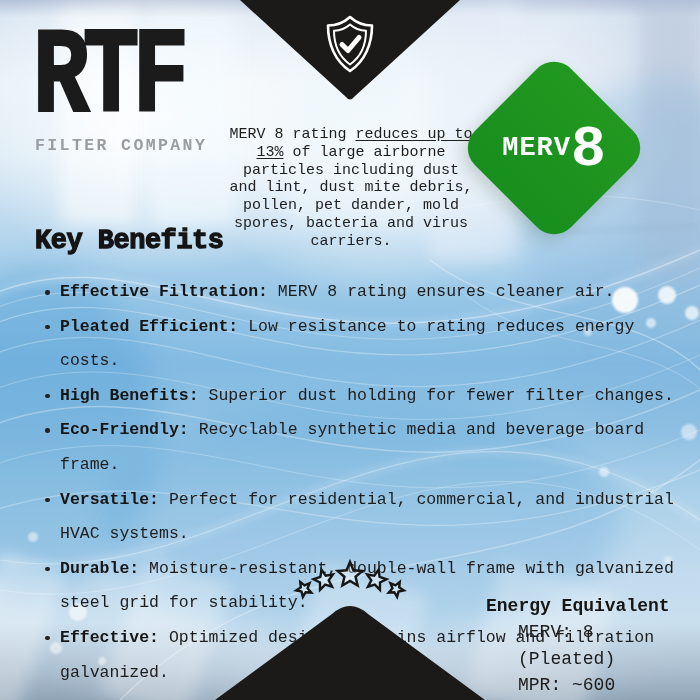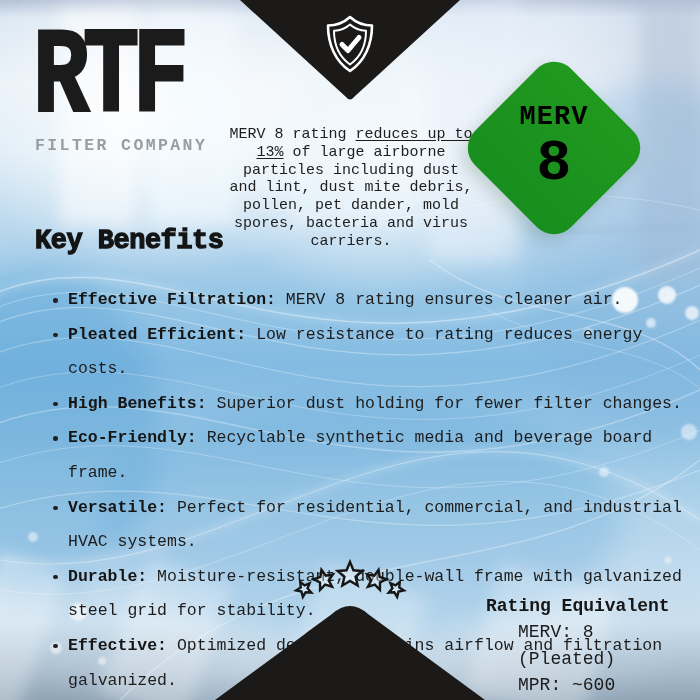--- a/index.html
+++ b/index.html
@@ -48,34 +48,34 @@
   .desc .u{text-decoration:underline;text-underline-offset:2px;}
   
   .diamond{
     position:absolute;left:486px;top:80px;width:136px;height:136px;
     background:linear-gradient(180deg,#21991f 0%,#188e1e 100%);
     border-radius:24px;transform:rotate(45deg);
     box-shadow:0 8px 16px rgba(20,60,30,.18);
   }
   .diamond-text{
     position:absolute;left:486px;top:80px;width:136px;height:136px;
-    display:flex;flex-direction:column;align-items:center;justify-content:center;
-    color:#000000;text-align:center;
+    display:flex;flex-direction:row;align-items:center;justify-content:center;
+    color:#ffffff;text-align:center;
   }
   .diamond-text .merv{font-size:27px;font-weight:bold;letter-spacing:1px;line-height:1;}
   .diamond-text .num{font-size:58px;font-weight:bold;line-height:1;margin-top:4px;}
   
   .kb-heading{
     position:absolute;left:35px;top:226px;margin:0;
     font-size:27px;font-weight:bold;color:#141414;-webkit-text-stroke:1.3px #141414;
     letter-spacing:-.5px;
     text-align:right;
   }
   ul.benefits{
-    position:absolute;left:35px;top:267px;width:640px;margin:16px;padding:0;list-style:none;
+    position:absolute;left:35px;top:267px;width:640px;margin:8px;padding:0;list-style:none;
   }
   ul.benefits li{
     position:relative;padding-left:17px;margin:0;
     font-size:16.5px;line-height:34.6px;color:#1d1d1d;
   }
   ul.benefits li::before{
     content:"";position:absolute;left:2px;top:15px;width:4.5px;height:4.5px;
     border-radius:50%;background:#222;
   }
   ul.benefits b{font-weight:bold;color:#151515;}
@@ -218,18 +218,18 @@
         <polygon stroke-width="0.3" points="0,-1 0.265,-0.364 0.951,-0.309 0.428,0.139 0.588,0.809 0,0.45 -0.588,0.809 -0.428,0.139 -0.951,-0.309 -0.265,-0.364"></polygon>
       </g>
     </g>
   </svg>
 
   <svg class="mountain" width="290" height="108" viewBox="0 0 290 108">
     <path d="M10 108 L127 22 Q145 6 163 22 L280 108 Z" fill="#1b1a18"></path>
   </svg>
 
   <div class="rating">
-    <h3>Rating Equivalent</h3>
+    <h3>Energy Equivalent</h3>
     <div>MERV: 8 (Pleated)</div>
     <div>MPR: ~600</div>
   </div>
 
 </div>
 
 </body></html>

